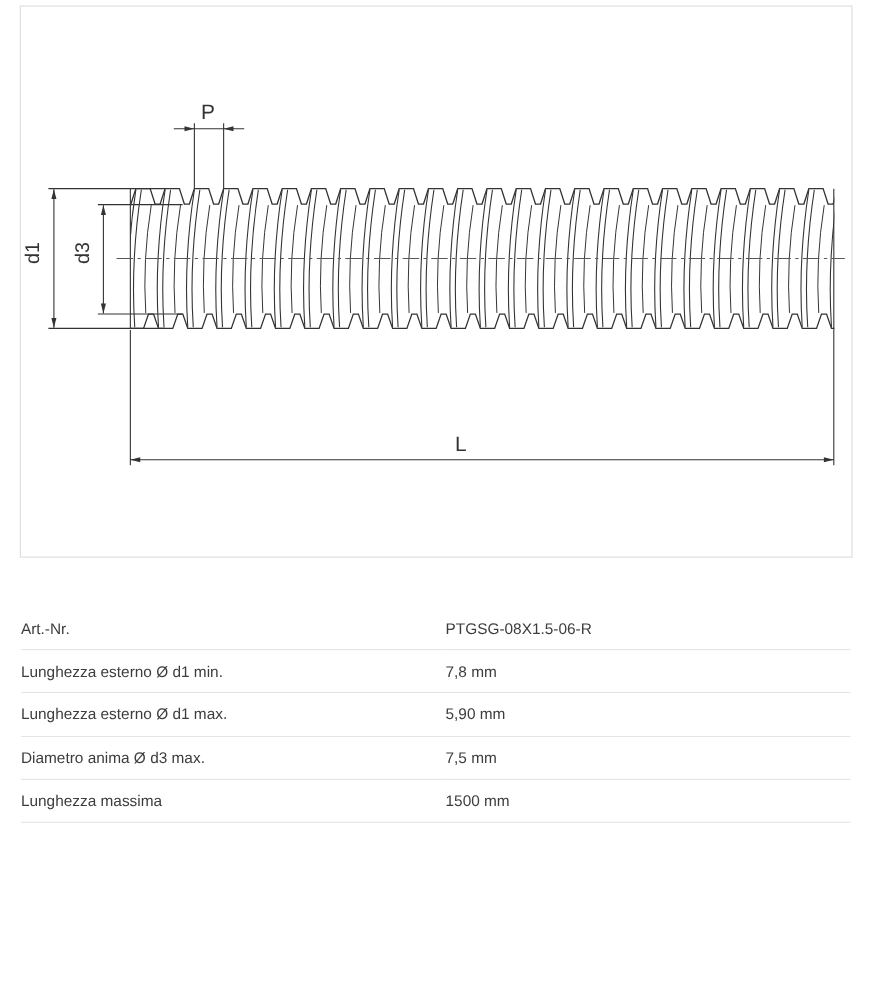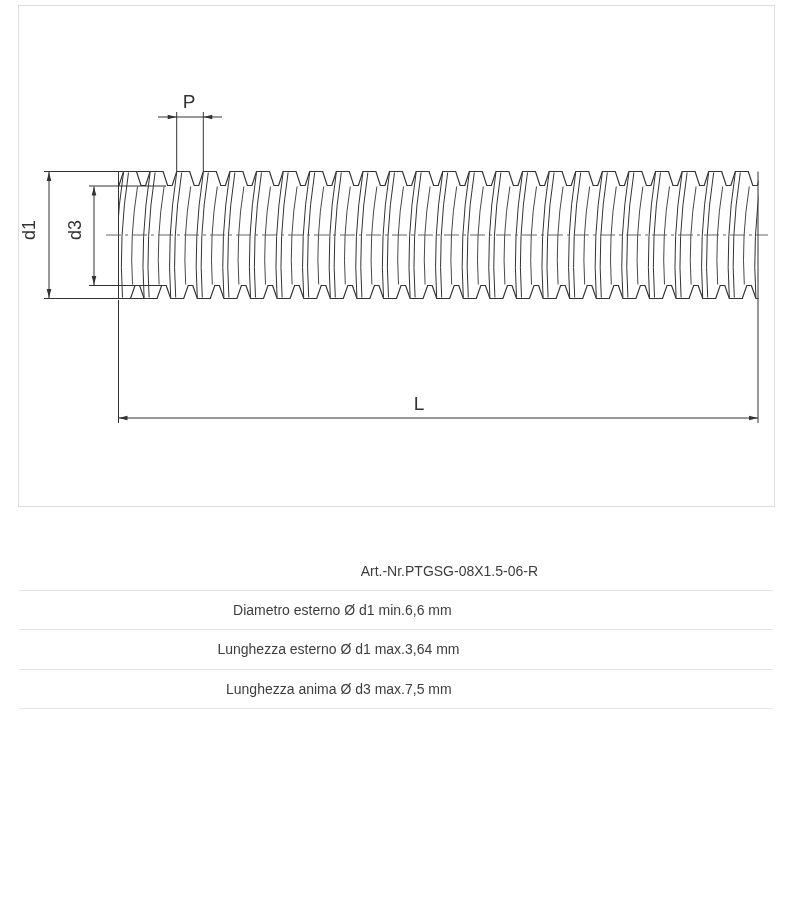--- a/index.html
+++ b/index.html
@@ -30,21 +30,21 @@
   }
   .spec-table td{
     height:38.2px;
     border-bottom:1px solid #e4e4e4;
     font-size:14px;
     color:#3d3d3d;
     padding:0;
     vertical-align:middle;
     white-space:nowrap;
   }
-  .spec-table td.lbl{width:386px;text-align:right;}
+  .spec-table td.lbl{width:386px;}
 </style>
 </head>
 <body>
 
 <div class="page">
 
   <div class="drawing-box">
     <svg viewBox="0 0 755 500">
       <defs>
         <clipPath id="rodClip">
@@ -180,27 +180,31 @@
     </svg>
   </div>
 
   <table class="spec-table">
     <tbody id="spec-rows">
         <tr>
           <td class="lbl">Art.-Nr.</td>
           <td>PTGSG-08X1.5-06-R</td>
         </tr>
         <tr>
-          <td class="lbl">Diametro esterno Ø d1 min.</td>
-          <td>6,6 mm</td>
+          <td class="lbl">Lunghezza esterno Ø d1 min.</td>
+          <td>7,8 mm</td>
         </tr>
         <tr>
           <td class="lbl">Lunghezza esterno Ø d1 max.</td>
-          <td>3,64 mm</td>
-        </tr>
-        <tr>
-          <td class="lbl">Lunghezza anima Ø d3 max.</td>
+          <td>5,90 mm</td>
+        </tr>
+        <tr>
+          <td class="lbl">Diametro anima Ø d3 max.</td>
           <td>7,5 mm</td>
+        </tr>
+        <tr>
+          <td class="lbl">Lunghezza massima</td>
+          <td>1500 mm</td>
         </tr>
       </tbody>
   </table>
 
 </div>
 
 </body></html>

